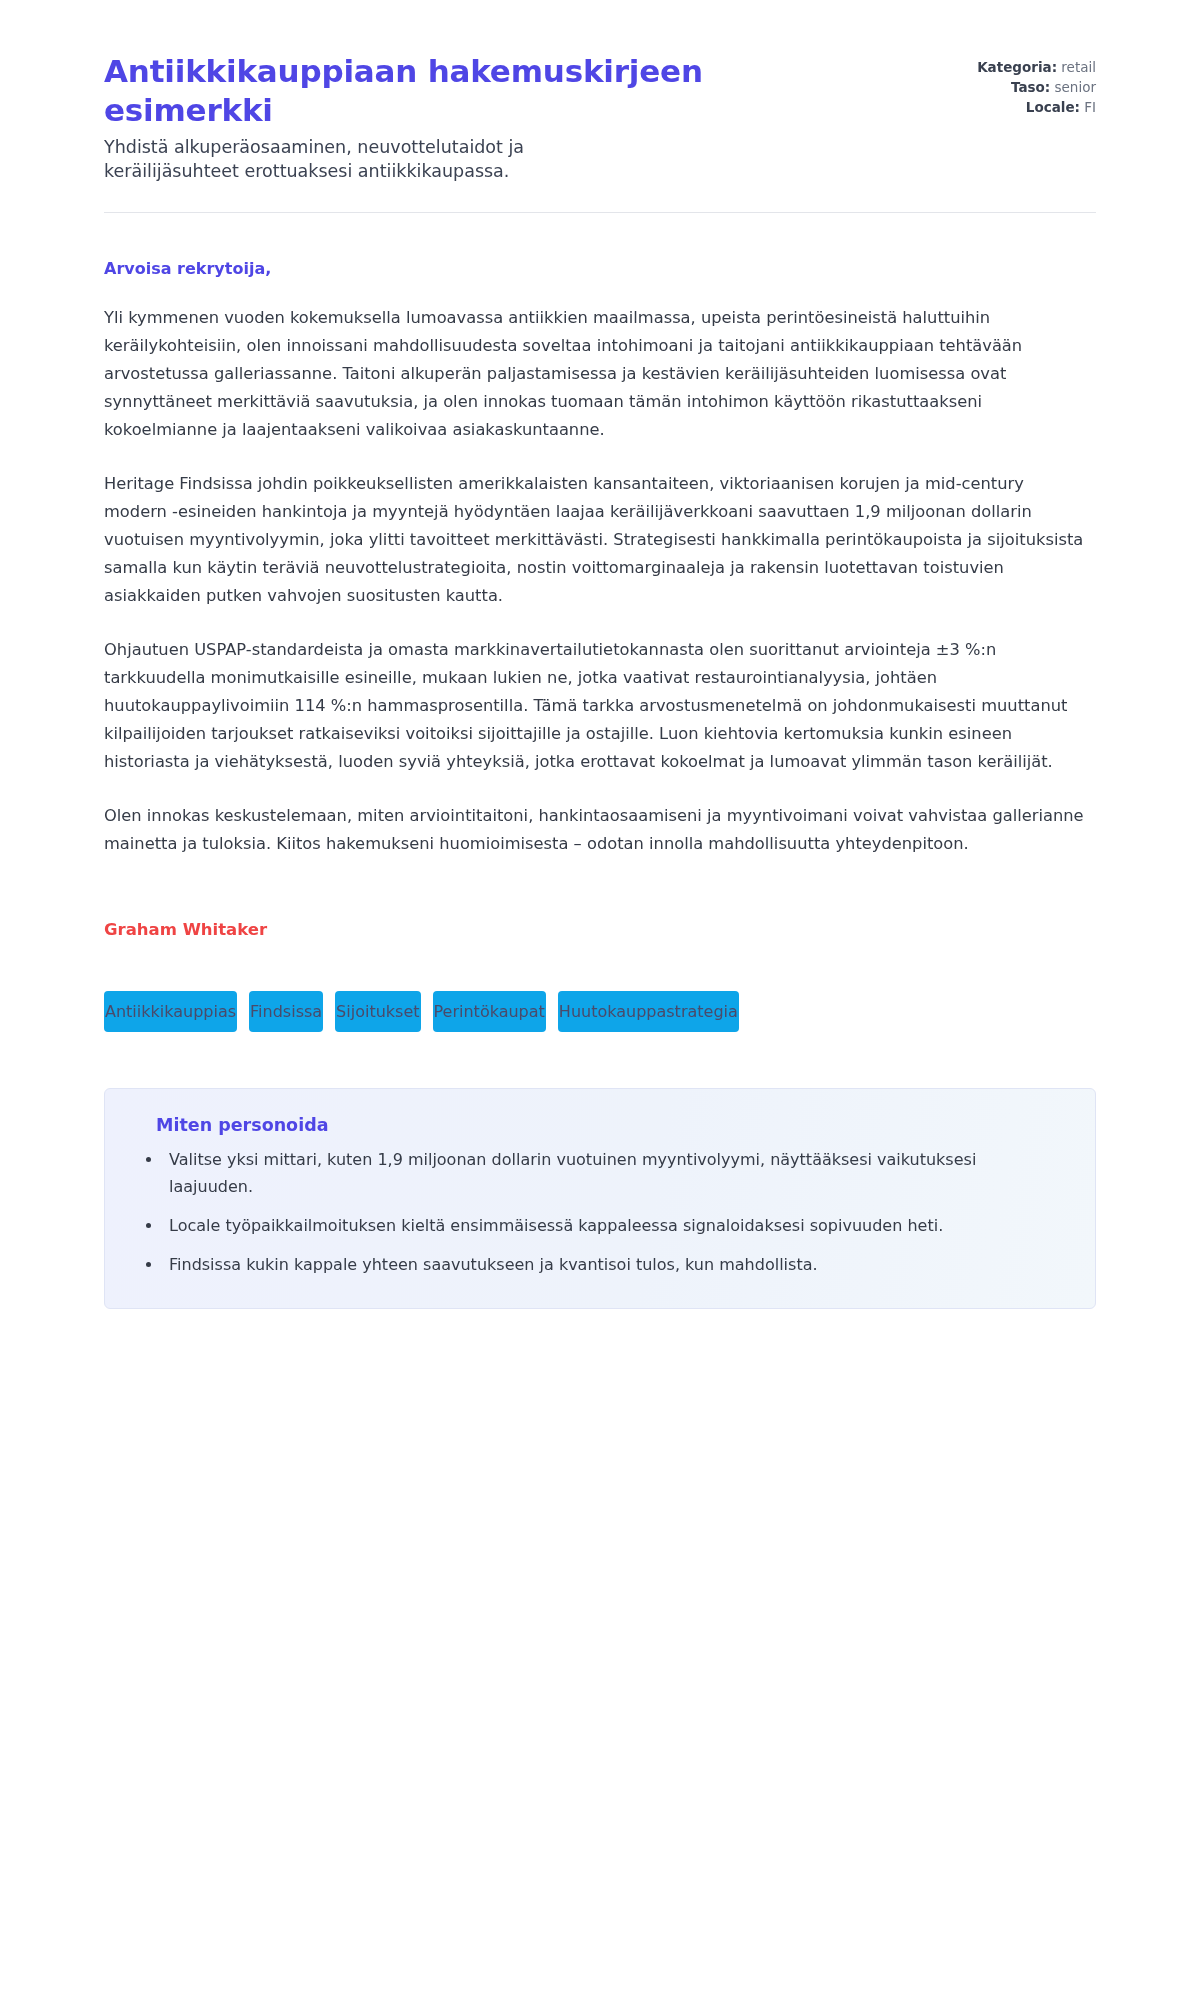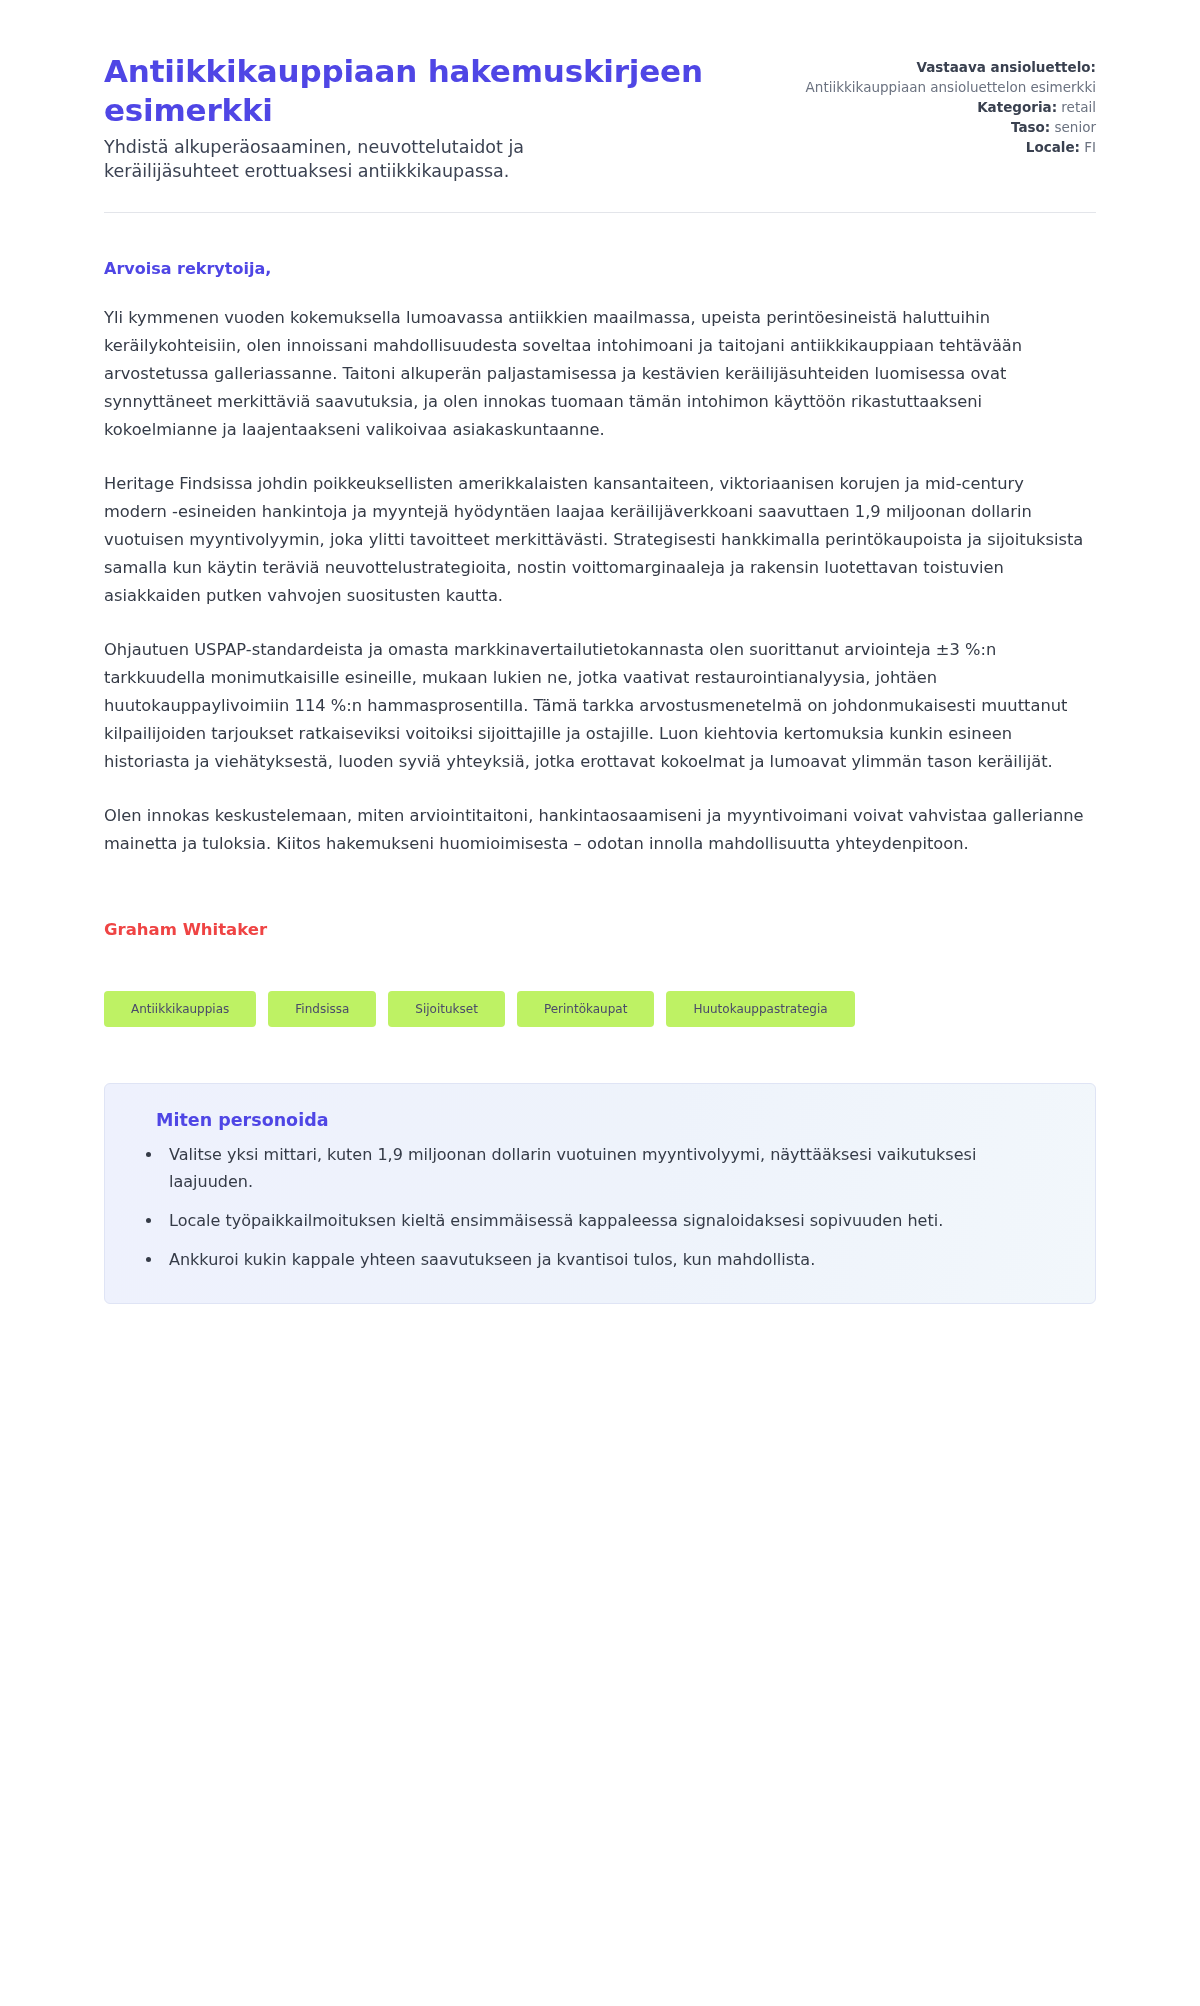--- a/index.html
+++ b/index.html
@@ -92,24 +92,24 @@
   }
 
   
   .tags {
     margin-top: 52px;
     display: flex;
     flex-wrap: wrap;
     gap: 12px;
   }
   .tag {
-    background: #bef264;
+    background: #0ea5e9;
     color: #4a4a6a;
-    font-size: 12px;
-    padding: 11px 27px;
+    font-size: 16px;
+    padding: 11px 1px;
     border-radius: 4px;
     white-space: nowrap;
   }
 
   
   .tips {
     margin-top: 56px;
     background: linear-gradient(100deg, #eef1fd 0%, #eef3fb 55%, #f2f7fb 100%);
     border: 1px solid #dfe4f5;
     border-radius: 6px;
@@ -140,24 +140,20 @@
 <div class="page">
 
   <div class="header">
     <div class="title-block">
       <h1 class="doc-title">Antiikkikauppiaan hakemuskirjeen esimerkki</h1>
       <p class="doc-subtitle">Yhdistä alkuperäosaaminen, neuvottelutaidot ja keräilijäsuhteet erottuaksesi antiikkikaupassa.</p>
     </div>
 
     <div class="meta">
       <div class="meta-line">
-        <span class="meta-strong-label">Vastaava ansioluettelo:</span>
-        <div>Antiikkikauppiaan ansioluettelon esimerkki</div>
-      </div>
-      <div class="meta-line">
         <b>Kategoria:</b>
         <span>retail</span>
       </div>
       <div class="meta-line">
         <b>Taso:</b>
         <span>senior</span>
       </div>
       <div class="meta-line">
         <b>Locale:</b>
         <span>FI</span>
@@ -183,17 +179,17 @@
     <span class="tag">Sijoitukset</span>
     <span class="tag">Perintökaupat</span>
     <span class="tag">Huutokauppastrategia</span>
   </div>
 
   <div class="tips">
     <h2>Miten personoida</h2>
     <ul>
       <li>Valitse yksi mittari, kuten 1,9 miljoonan dollarin vuotuinen myyntivolyymi, näyttääksesi vaikutuksesi laajuuden.</li>
       <li>Locale työpaikkailmoituksen kieltä ensimmäisessä kappaleessa signaloidaksesi sopivuuden heti.</li>
-      <li>Ankkuroi kukin kappale yhteen saavutukseen ja kvantisoi tulos, kun mahdollista.</li>
+      <li>Findsissa kukin kappale yhteen saavutukseen ja kvantisoi tulos, kun mahdollista.</li>
     </ul>
   </div>
 
 </div>
 
 </body></html>

